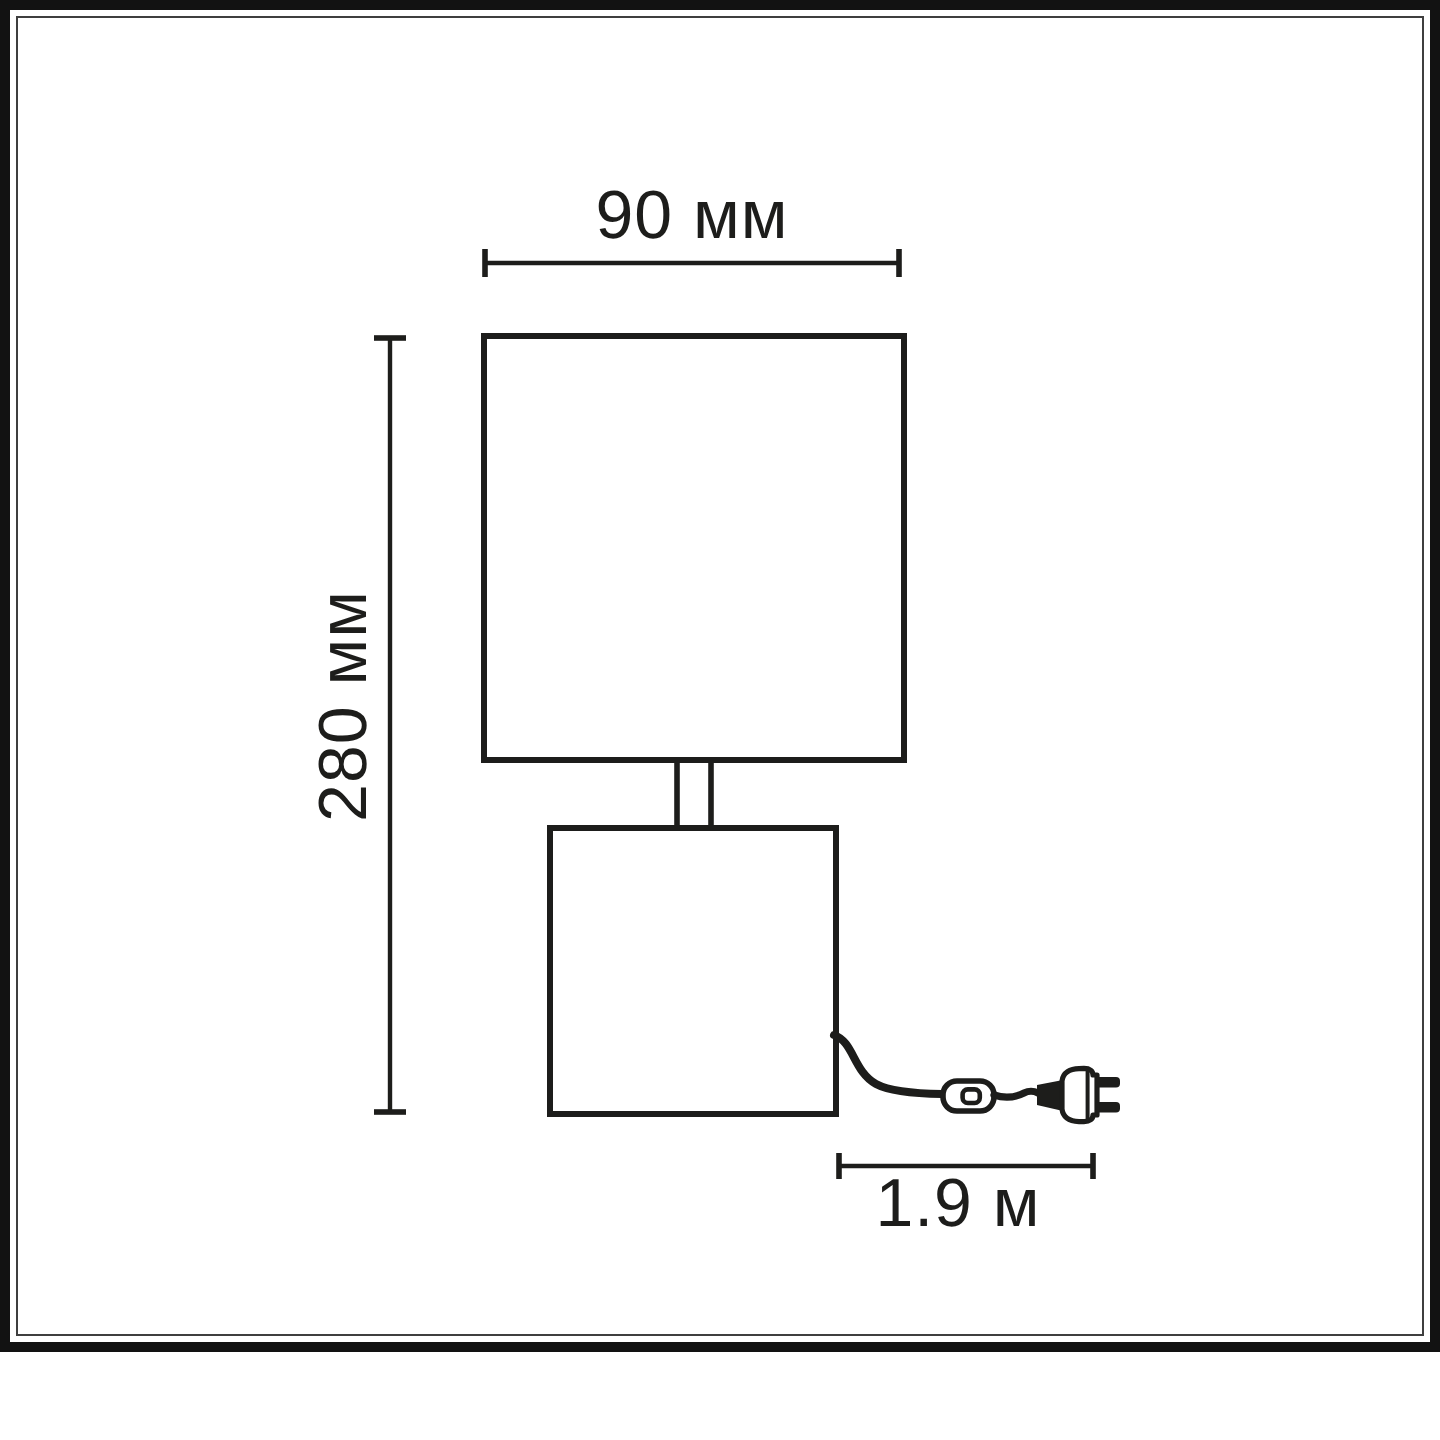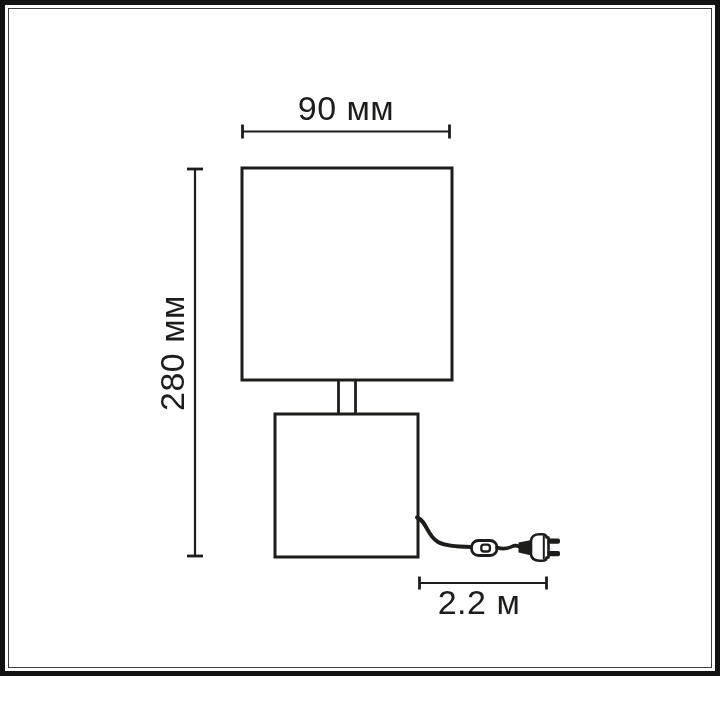--- a/index.html
+++ b/index.html
@@ -117,15 +117,15 @@
       <line x1="419.5" y1="583" x2="546.5" y2="583" stroke-width="2.2"></line>
       <line x1="419.5" y1="576.5" x2="419.5" y2="589.5" stroke-width="2.8"></line>
       <line x1="546.5" y1="576.5" x2="546.5" y2="589.5" stroke-width="2.8"></line>
     </g>
   </svg>
 
   <div class="dim-label dim-label-width">90 мм</div>
 
   <div class="dim-label dim-label-height">280 мм</div>
 
-  <div class="dim-label dim-label-cord">2.2 м</div>
+  <div class="dim-label dim-label-cord">1.9 м</div>
 
 </div>
 
 </body></html>

